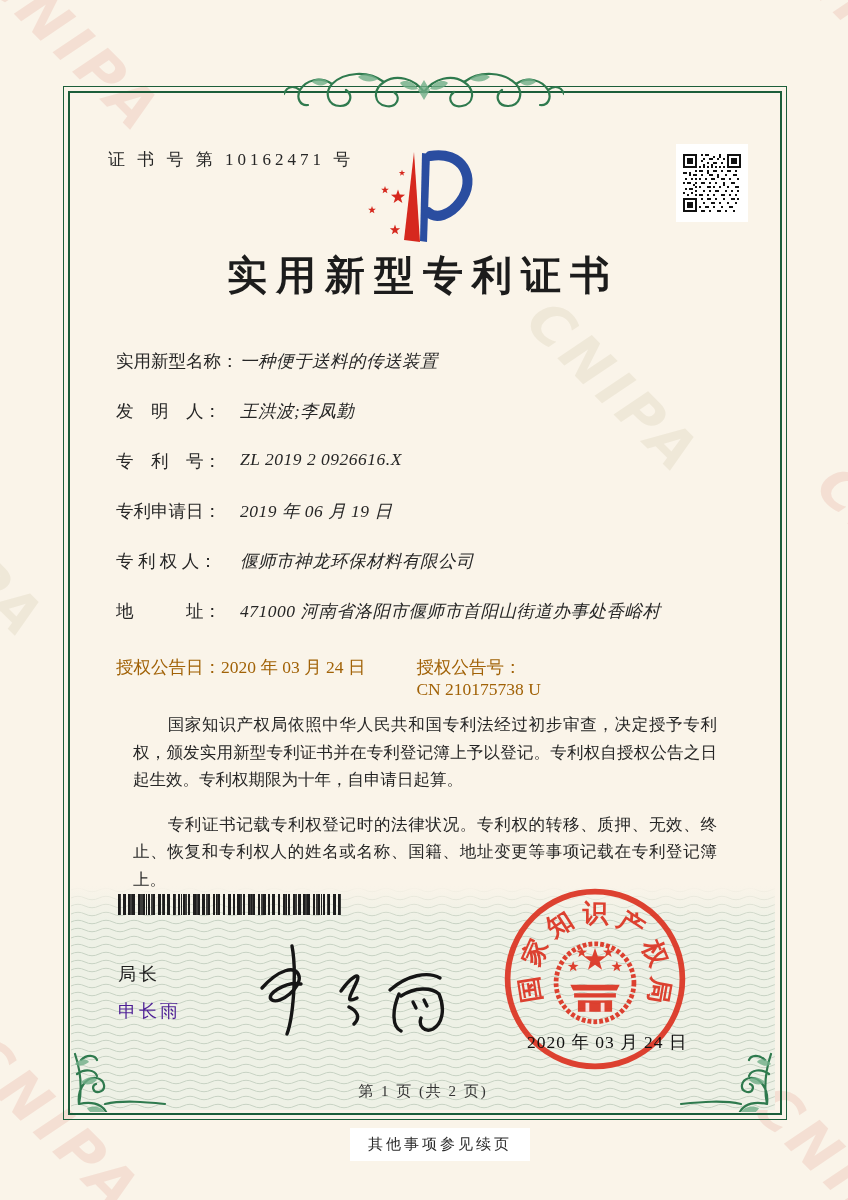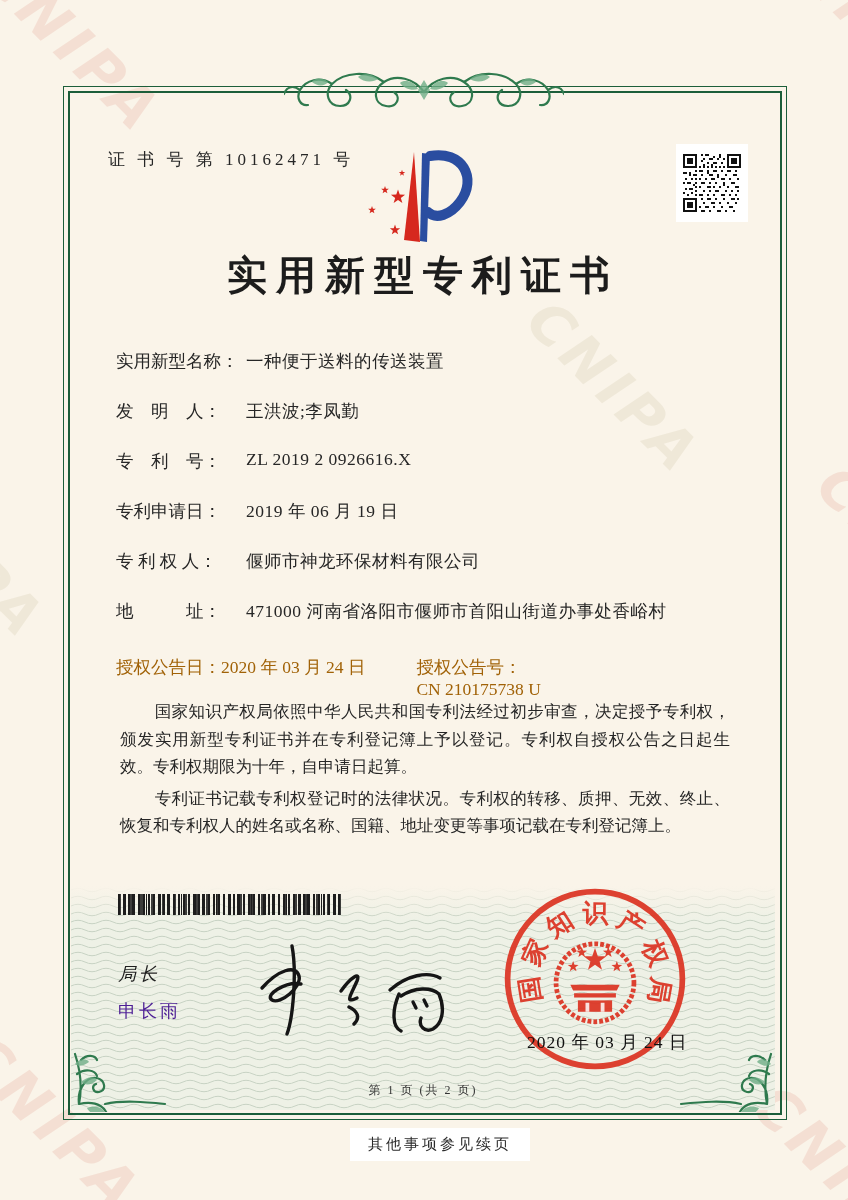--- a/index.html
+++ b/index.html
@@ -22,47 +22,47 @@
   .certno{position:absolute;left:108px;top:148px;font-size:17px;color:#262626;letter-spacing:4px;}
   .logo{position:absolute;left:358px;top:144px;}
   .qrbox{position:absolute;left:676px;top:144px;width:72px;height:78px;background:#ffffff;
          display:flex;align-items:center;justify-content:center;}
   .title{position:absolute;left:68px;top:248px;width:710px;text-align:center;
          font-size:40px;font-weight:bold;color:#1c1c1c;letter-spacing:9px;}
   
   .fields{position:absolute;left:116px;top:349px;width:620px;font-size:17.5px;color:#262626;}
   .frow{display:flex;height:27px;margin-bottom:23px;}
   .flabel{white-space:pre;min-width:124px;}
-  .fvalue{white-space:pre;margin-left:6px;letter-spacing:.5px;}
+  .fvalue{white-space:pre;letter-spacing:.5px;font-style:italic;}
   .grantrow{position:absolute;left:116px;top:655px;font-size:17.5px;color:#a16207;display:flex;}
   .grantrow .pair{display:flex;white-space:pre;}
   .grantrow .pair+.pair{margin-left:51px;flex-direction:column;}
   
   .bodytext{position:absolute;left:116px;top:694px;width:618px;font-size:16.5px;
             line-height:27.5px;color:#262626;text-align:justify;}
-  .bodytext p{margin:4px;text-indent:2.1em;}
+  .bodytext p{margin:17px;text-indent:2.1em;}
   
   .barcode{position:absolute;left:118px;top:894px;width:224px;height:21px;
     background:
       repeating-linear-gradient(90deg,#1d1d1d 0 2px,rgba(0,0,0,0) 2px 5px),
       repeating-linear-gradient(90deg,#1d1d1d 0 1px,rgba(0,0,0,0) 1px 7px),
       repeating-linear-gradient(90deg,rgba(29,29,29,.85) 0 3px,rgba(0,0,0,0) 3px 11px);}
   
   .sig-title{position:absolute;left:118px;top:962px;font-size:18px;color:#1d1d1d;letter-spacing:3px;
-             font-family:"DejaVu Sans","Liberation Sans",sans-serif;font-style:italic;}
+             font-family:"DejaVu Sans","Liberation Sans",sans-serif;}
   .sig-name{position:absolute;left:118px;top:999px;font-size:18px;color:#4c1d95;letter-spacing:3px;
              font-family:"DejaVu Sans","Liberation Sans",sans-serif;}
   .signature{position:absolute;left:240px;top:933px;}
   
   .seal{position:absolute;left:500px;top:884px;}
   .sealdate{position:absolute;left:527px;top:1030px;font-size:17.5px;color:#111;
             letter-spacing:1px;white-space:nowrap;}
   
   .pageinfo{position:absolute;left:68px;top:1082px;width:710px;text-align:center;
-            font-size:12px;color:#333;letter-spacing:2px;}
+            font-size:15px;color:#333;letter-spacing:2px;}
   .contnote{position:absolute;left:16px;top:1128px;width:848px;text-align:center;}
   .contnote span{display:inline-block;background:#ffffff;padding:7px 18px;font-size:15px;
             color:#2a2a2a;letter-spacing:3px;}
 </style>
 </head>
 <body>
 
 <div class="page">
 
   <div class="wm wm-pink" style="left:-40px;top:10px;font-size:58px;">CNIPA</div>

